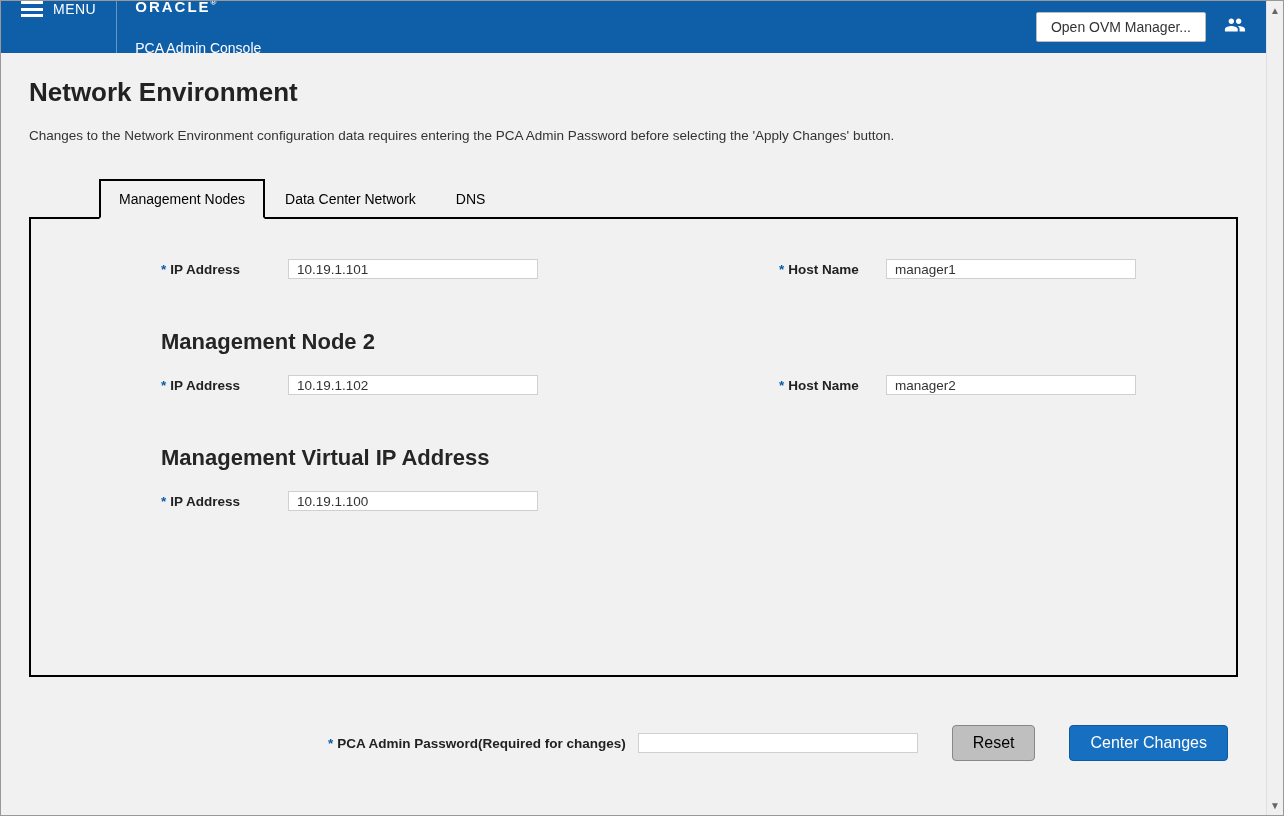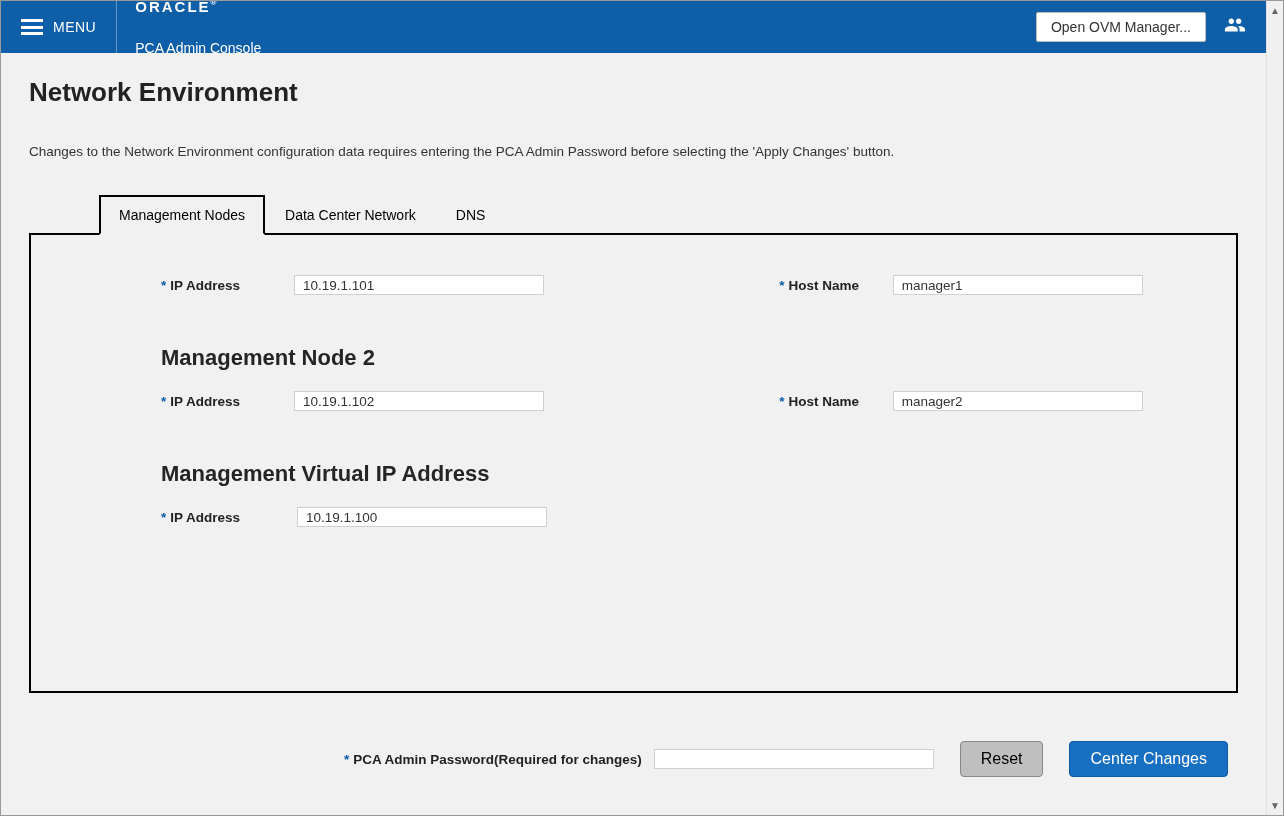--- a/index.html
+++ b/index.html
@@ -27,21 +27,21 @@
   .header {
     background: #0f5ea8;
     height: 52px;
     display: flex;
     align-items: center;
     color: white;
     padding-right: 17px;
   }
   .menu-btn {
     display: flex;
-    align-items: center;
+    align-items: flex-start;
     gap: 10px;
     padding: 0 20px;
     height: 100%;
     cursor: pointer;
   }
   .hamburger {
     width: 22px; height: 16px;
     display: flex; flex-direction: column; justify-content: space-between;
   }
   .hamburger span { display:block; height:3px; background:white; }
@@ -61,21 +61,21 @@
     font-size: 14px;
     cursor: pointer;
     margin-right: 18px;
   }
   .users-icon { color: white; margin-right: 20px; cursor:pointer; }
   .users-icon svg { width:22px; height:22px; fill:white; }
   .page {
     padding: 24px 28px 20px 28px;
     margin-right: 17px;
   }
-  .page-title { font-size: 26px; font-weight: 700; color:#222; margin-bottom: 36px; }
+  .page-title { font-size: 26px; font-weight: 700; color:#222; margin-bottom: 20px; }
   .page-desc { font-size: 13.5px; color:#333; margin-bottom: 34px; }
   .tabs-row {
     display:flex;
     margin-left: 70px;
   }
   .tab {
     padding: 10px 18px;
     font-size: 14px;
     color:#000000;
     border: 2px solid transparent;
@@ -96,21 +96,21 @@
     min-height: 460px;
     padding: 40px 0 60px 0;
     position: relative;
   }
   .sections { margin-left: 130px; margin-right: 90px; }
   .section-title { font-size: 22px; font-weight: 700; color:#252525; margin-bottom: 20px; }
   .section { margin-bottom: 50px; }
   .row {
     display:flex;
     align-items:center;
-    gap: 16px;
+    gap: 7px;
   }
   .label-cell {
     width: 120px;
     text-align: left;
     font-size: 13.5px;
     font-weight: 600;
     color:#222;
   }
   .req { color:#0a5ca8; margin-right: 4px; font-weight: bold; }
   .field-cell { width: 260px; }
@@ -123,21 +123,21 @@
     font-size: 13.5px;
     color:#333;
   }
   .gap-col { flex:1; min-width: 200px; }
   .label-cell.r { width: 100px; text-align:left; }
   .footer-row {
     display:flex;
     align-items:center;
     justify-content:flex-end;
     margin-top: 48px;
-    gap: 26px;
+    gap: 34px;
     padding-right: 10px;
   }
   .pw-block { display:flex; align-items:center; gap: 12px; }
   .pw-label { font-size: 13.5px; font-weight:600; color:#222; }
   .btn {
     border-radius: 4px;
     font-size: 16px;
     padding: 8px 20px;
     cursor:pointer;
     border:1px solid transparent;

